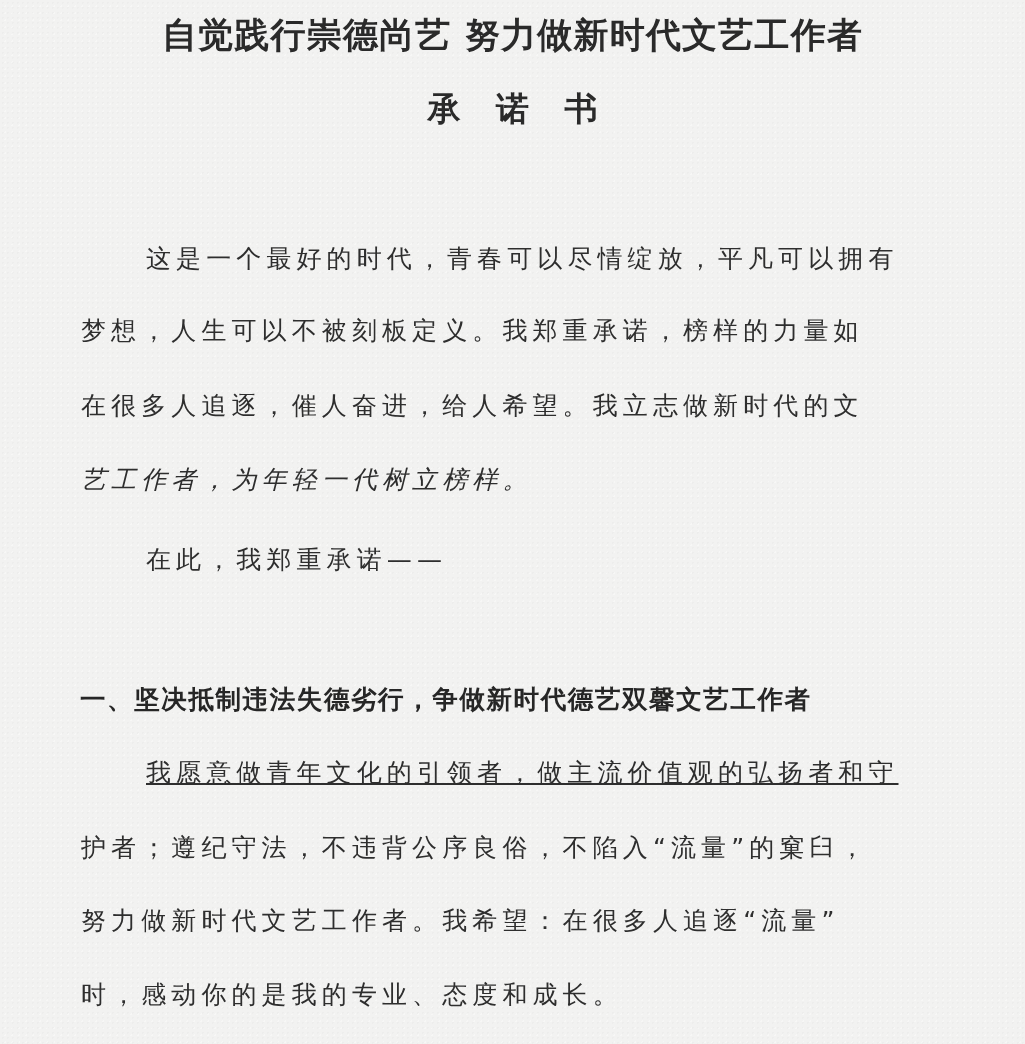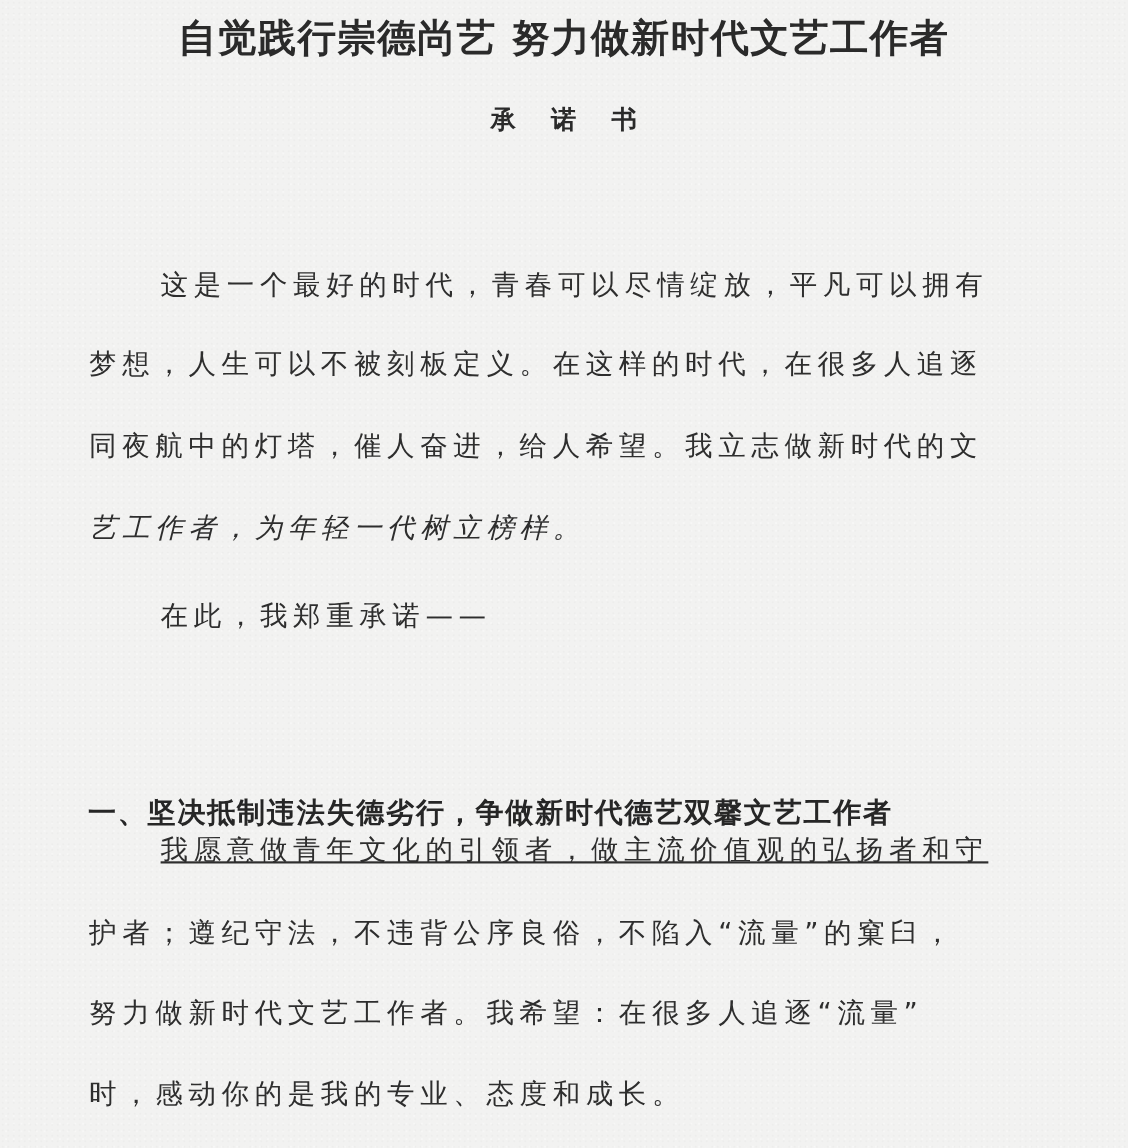--- a/index.html
+++ b/index.html
@@ -34,21 +34,21 @@
       margin: 0;
     }
     .title-main {
       top: 12px;
       font-size: 35px;
       letter-spacing: 1.2px;
       line-height: 46px;
     }
     .title-sub {
       top: 86px;
-      font-size: 23px;
+      font-size: 33px;
       letter-spacing: 12px;
       line-height: 46px;
       padding-left: 12px;
       box-sizing: border-box;
     }
     .line {
       position: absolute;
       left: 81px;
       width: 870px;
       font-size: 25px;
@@ -75,28 +75,28 @@
 </head>
 <body>
 
 <div class="page">
 
   <h1 class="title title-main">自觉践行崇德尚艺 努力做新时代文艺工作者</h1>
   <h2 class="title title-sub">承 诺 书</h2>
 
   <div>
     <p class="line indent" style="top:242px;">这是一个最好的时代，青春可以尽情绽放，平凡可以拥有</p>
-    <p class="line" style="top:314px;">梦想，人生可以不被刻板定义。在这样的时代，在很多人追逐</p>
-    <p class="line" style="top:389px;">同夜航中的灯塔，催人奋进，给人希望。我立志做新时代的文</p>
+    <p class="line" style="top:314px;">梦想，人生可以不被刻板定义。我郑重承诺，榜样的力量如</p>
+    <p class="line" style="top:389px;">在很多人追逐，催人奋进，给人希望。我立志做新时代的文</p>
     <p class="line" style="top:463px;font-style:italic;">艺工作者，为年轻一代树立榜样。</p>
   </div>
 
   <p class="line indent" style="top:543px;">在此，我郑重承诺——</p>
 
   <div>
-    <p class="heading" style="top:682px;margin-top:40px;">一、坚决抵制违法失德劣行，争做新时代德艺双馨文艺工作者</p>
+    <p class="heading" style="top:682px;">一、坚决抵制违法失德劣行，争做新时代德艺双馨文艺工作者</p>
     <p class="line indent" style="top:756px;text-decoration:underline;">我愿意做青年文化的引领者，做主流价值观的弘扬者和守</p>
     <p class="line" style="top:831px;">护者；遵纪守法，不违背公序良俗，不陷入“流量”的窠臼，</p>
     <p class="line" style="top:904px;">努力做新时代文艺工作者。我希望：在很多人追逐“流量”</p>
     <p class="line" style="top:978px;">时，感动你的是我的专业、态度和成长。</p>
   </div>
 
 </div>
 
 </body></html>

